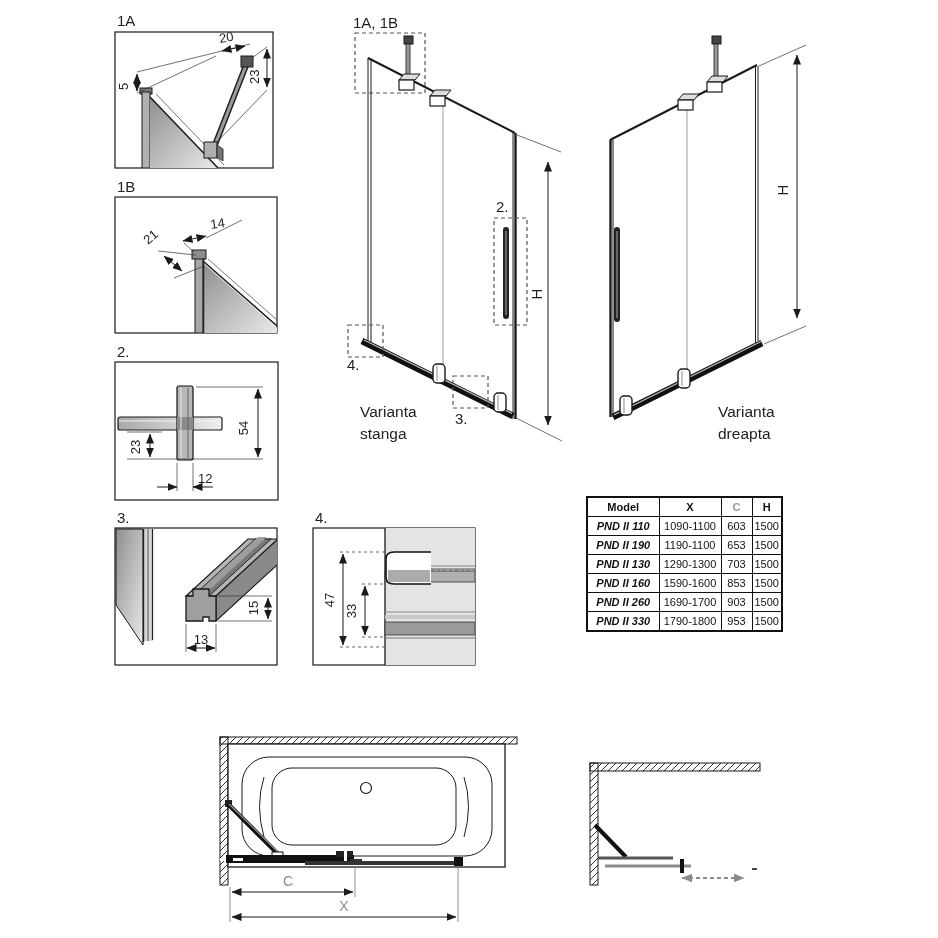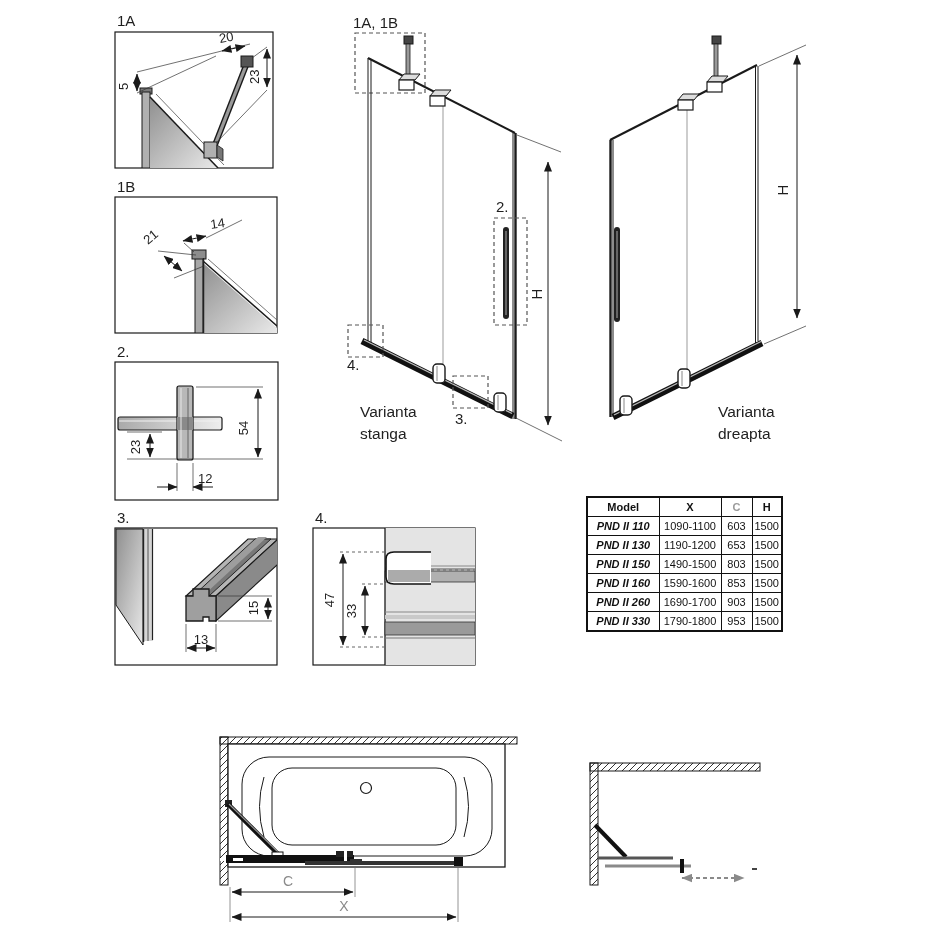--- a/index.html
+++ b/index.html
@@ -335,29 +335,29 @@
     </tr>
   </thead>
   <tbody>
     <tr>
       <td class="model">PND II 110</td>
       <td>1090-1100</td>
       <td>603</td>
       <td>1500</td>
     </tr>
     <tr>
+      <td class="model">PND II 190</td>
+      <td>1190-1100</td>
+      <td>653</td>
+      <td>1500</td>
+    </tr>
+    <tr>
       <td class="model">PND II 130</td>
-      <td>1190-1200</td>
-      <td>653</td>
-      <td>1500</td>
-    </tr>
-    <tr>
-      <td class="model">PND II 150</td>
-      <td>1490-1500</td>
-      <td>803</td>
+      <td>1290-1300</td>
+      <td>703</td>
       <td>1500</td>
     </tr>
     <tr>
       <td class="model">PND II 160</td>
       <td>1590-1600</td>
       <td>853</td>
       <td>1500</td>
     </tr>
     <tr>
       <td class="model">PND II 260</td>

